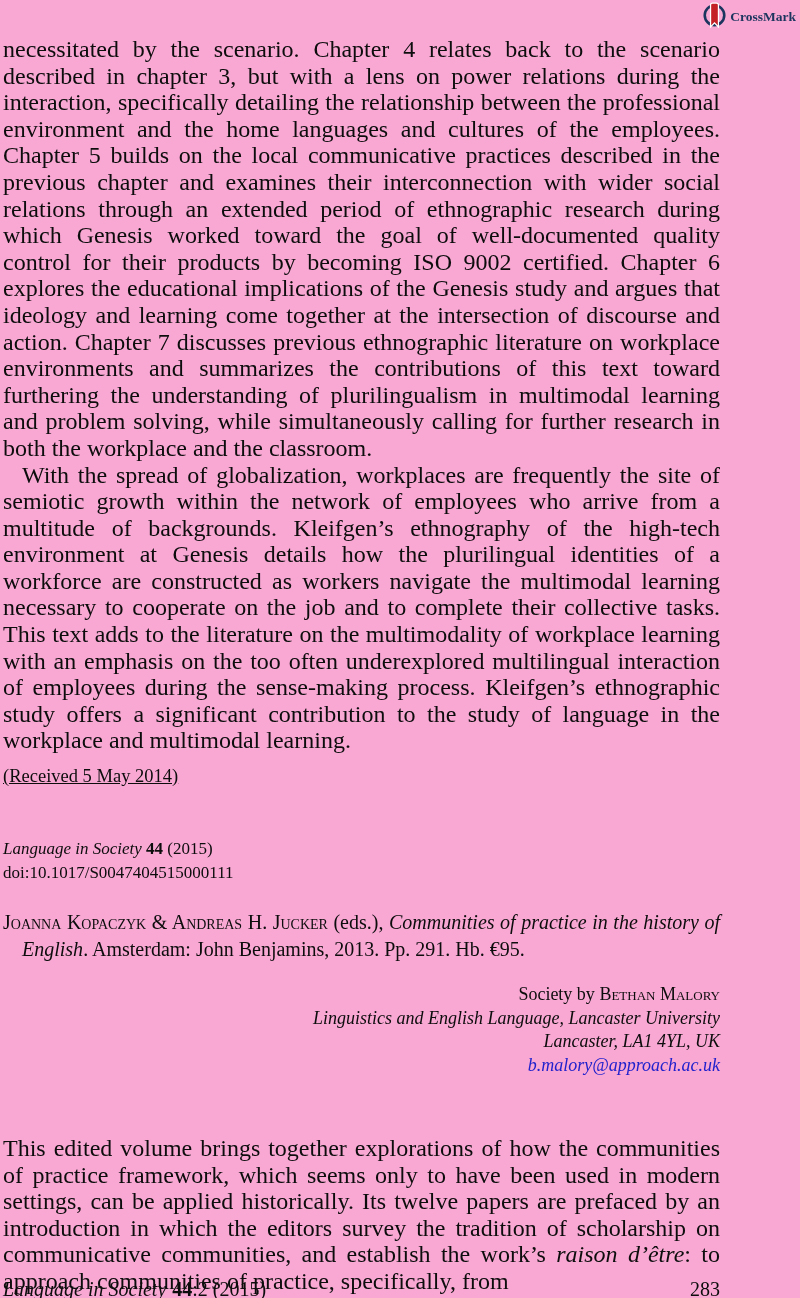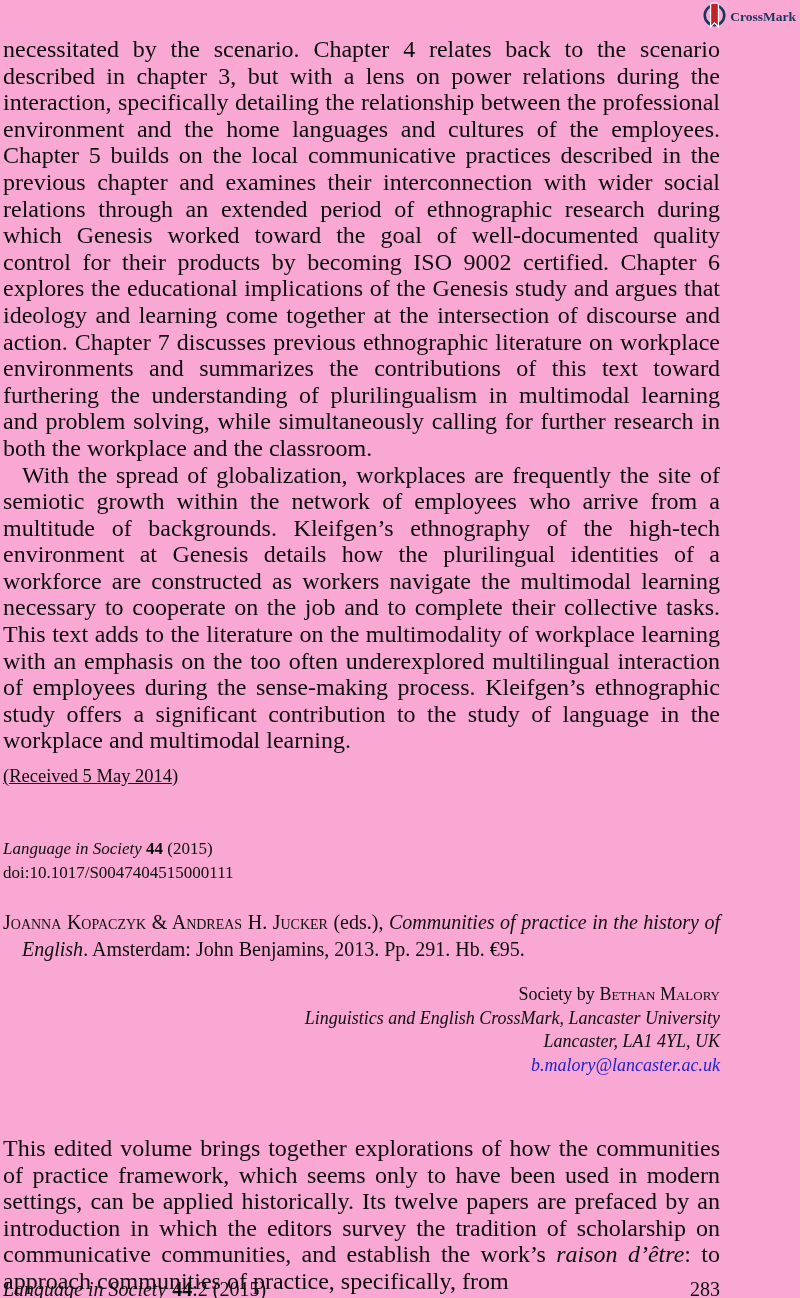--- a/index.html
+++ b/index.html
@@ -110,23 +110,23 @@
 
     <div class="jref">
       <div><span class="jname">Language in Society</span> <span class="vol">44</span><span> (2015)</span></div>
       <div>doi:10.1017/S0047404515000111</div>
     </div>
 
     <p class="citation"><span class="sc">Joanna Kopaczyk &amp; Andreas H. Jucker</span><span> (eds.), </span><span class="book-title">Communities of practice in the history of English</span><span>. Amsterdam: John Benjamins, 2013. Pp. 291. Hb. €95.</span></p>
 
     <div class="reviewer">
       <div><span>Society by </span><span class="sc">Bethan Malory</span></div>
-      <div class="ital">Linguistics and English CrossMark, Lancaster University</div>
+      <div class="ital">Linguistics and English Language, Lancaster University</div>
       <div class="ital">Lancaster, LA1 4YL, UK</div>
-      <div><a class="email-link" style="color:#2222cc;">b.malory@lancaster.ac.uk</a></div>
+      <div><a class="email-link" style="color:#2222cc;">b.malory@approach.ac.uk</a></div>
     </div>
 
     <p class="body-para p3"><span>This edited volume brings together explorations of how the communities of practice framework, which seems only to have been used in modern settings, can be applied historically. Its twelve papers are prefaced by an introduction in which the editors survey the tradition of scholarship on communicative communities, and establish the work’s </span><span class="ital">raison d’être</span><span>: to approach communities of practice, specifically, from</span></p>
 
   </div>
 
   <div class="footer">
     <div class="footer-left"><span class="jname">Language in Society</span><span class="vol">44</span><span>:2 (2015)</span></div>
     <div class="page-num">283</div>
   </div>

